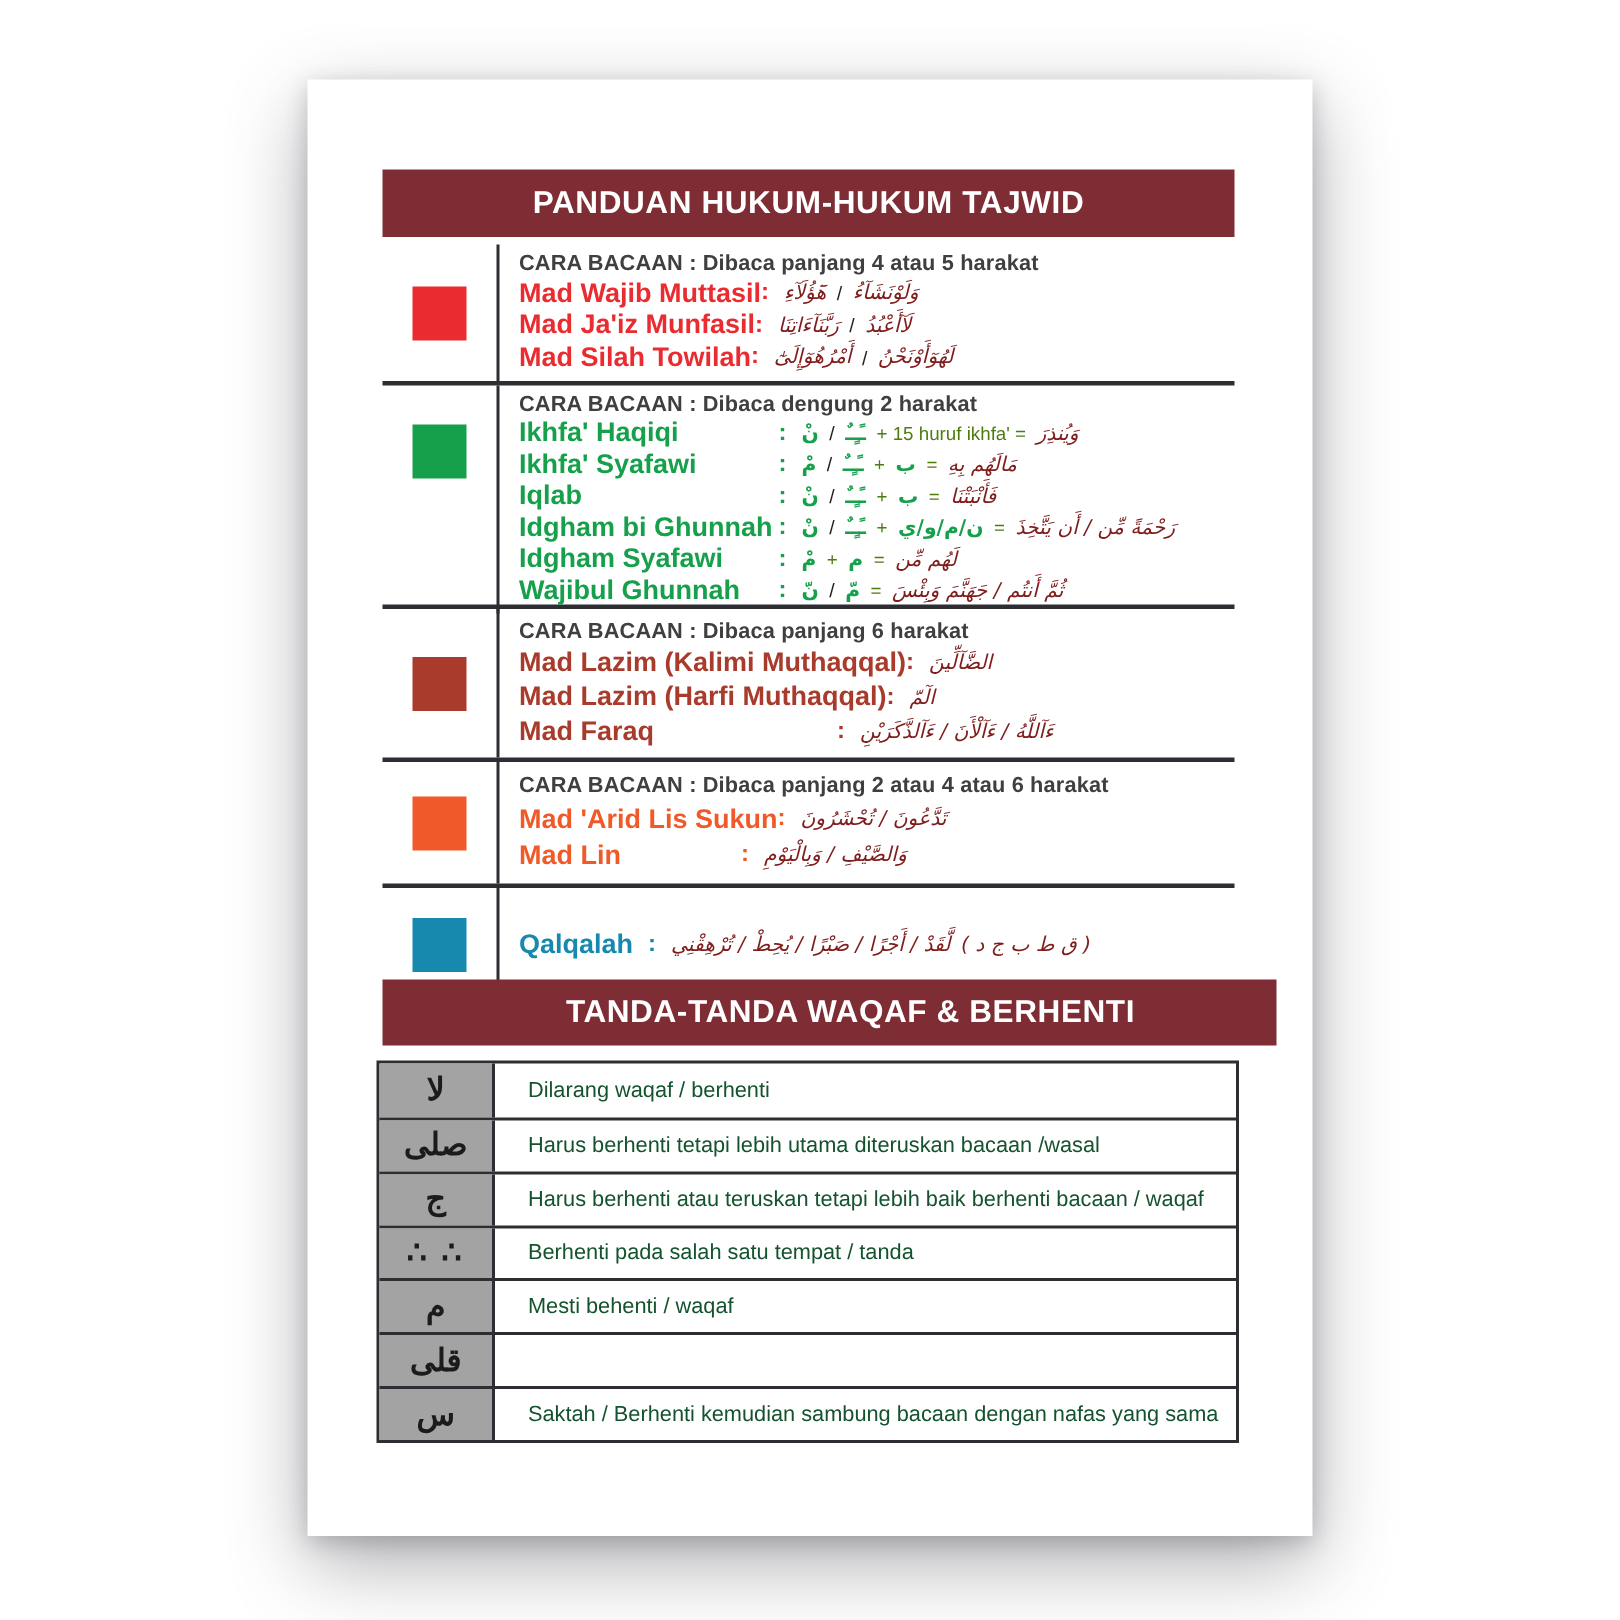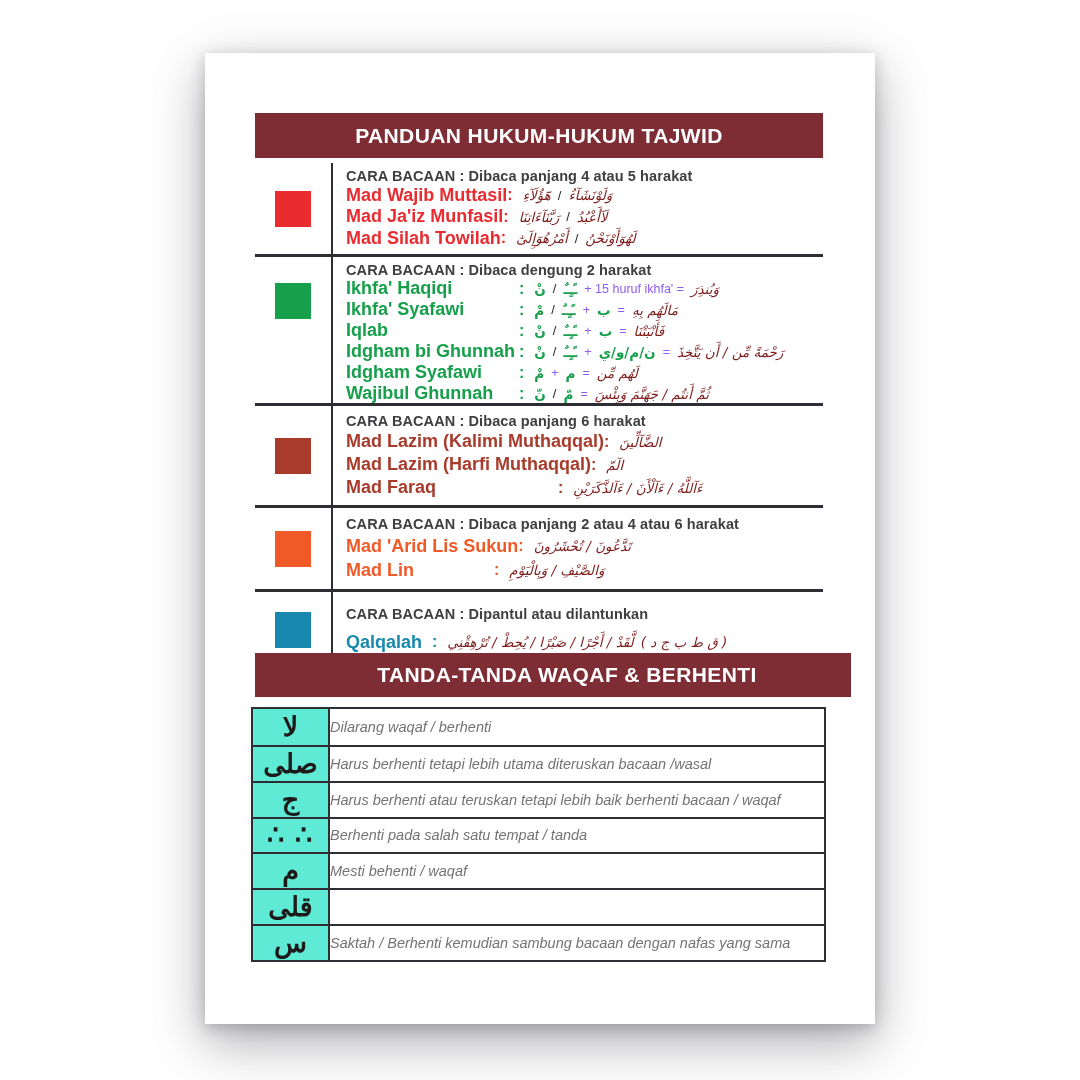--- a/index.html
+++ b/index.html
@@ -22,30 +22,30 @@
   .swatch{width:36px;height:36px;}
   .content{border-left:2.5px solid #2E2D33;padding:5px 0 5px 13px;display:flex;
            flex-direction:column;justify-content:space-evenly;box-sizing:border-box;}
   .shead{font-size:14.5px;font-weight:600;color:#3F3E40;letter-spacing:.1px;}
   .rule{display:flex;align-items:center;}
   .rlabel{flex:0 0 var(--lw);font-size:18px;font-weight:700;color:var(--c);white-space:nowrap;}
   .rcolon{font-weight:700;color:var(--c);margin-right:10px;}
   .parts{display:inline-flex;align-items:center;gap:7px;white-space:nowrap;}
   .ar{font-family:"DejaVu Sans",sans-serif;color:#7f1d1d;font-size:13.5px;font-style:italic;}
   .sym{font-family:"DejaVu Sans",sans-serif;color:var(--c);font-size:13.5px;font-weight:700;}
-  .la{color:#8b5cf6;font-size:12.5px;}
+  .la{color:#4d7c0f;font-size:12.5px;}
   .sep{color:#231F20;font-size:13px;}
   .wtable{position:absolute;left:46px;top:654px;width:575px;height:255px;box-sizing:border-box;
           border:2.5px solid #2E2D33;display:grid;grid-auto-rows:1fr;}
   .wrow{display:grid;grid-template-columns:77px 1fr;}
   .wrow + .wrow{border-top:2.5px solid #2E2D33;}
-  .wsym{background:#5eead4;border-right:2.5px solid #2E2D33;display:flex;align-items:center;
-        justify-content:center;font-family:Liberation Serif, serif;font-size:27px;font-weight:700;
+  .wsym{background:#a3a3a3;border-right:2.5px solid #2E2D33;display:flex;align-items:center;
+        justify-content:center;font-family:Liberation Sans, sans-serif;font-size:21px;font-weight:700;
         color:#1C1B1A;letter-spacing:2px;}
-  .wtext{display:flex;align-items:center;font-size:14.5px;color:#737373;font-style:italic;}
+  .wtext{display:flex;align-items:center;padding-left:22px;font-size:14.5px;color:#14532d;}
 </style>
 </head>
 <body>
 
 <div class="page">
   <div class="banner b1">
     <span>PANDUAN HUKUM-HUKUM TAJWID</span>
   </div>
 
   <div id="sections">
@@ -213,21 +213,20 @@
               <span class="ar" dir="rtl">وَالصَّيْفِ / وَبِالْيَوْمِ</span>
             </span>
           </div>
         </div>
       </div>
       <div class="sec s-4" style="--c: #1789AE;">
         <div class="swcell">
           <div class="swatch" style="background: rgb(23, 137, 174);"></div>
         </div>
         <div class="content">
-          <div class="shead">CARA BACAAN : Dipantul atau dilantunkan</div>
           <div class="rule">
             <span class="rlabel">Qalqalah</span>
             <span class="rcolon">:</span>
             <span class="parts">
               <span class="ar" dir="rtl">لَّقَدْ / أَجْرًا / صَبْرًا / يُحِطْ / تُرْهِقْنِي</span>
               <span class="ar" dir="rtl">( ق ط ب ج د )</span>
             </span>
           </div>
         </div>
       </div>

